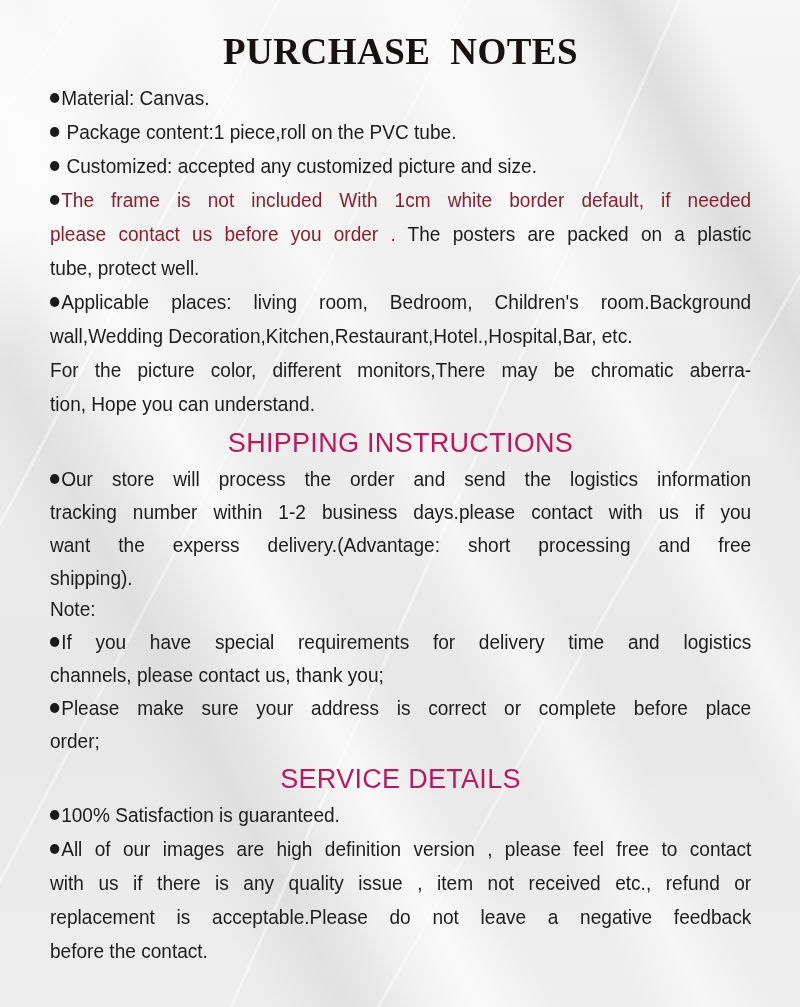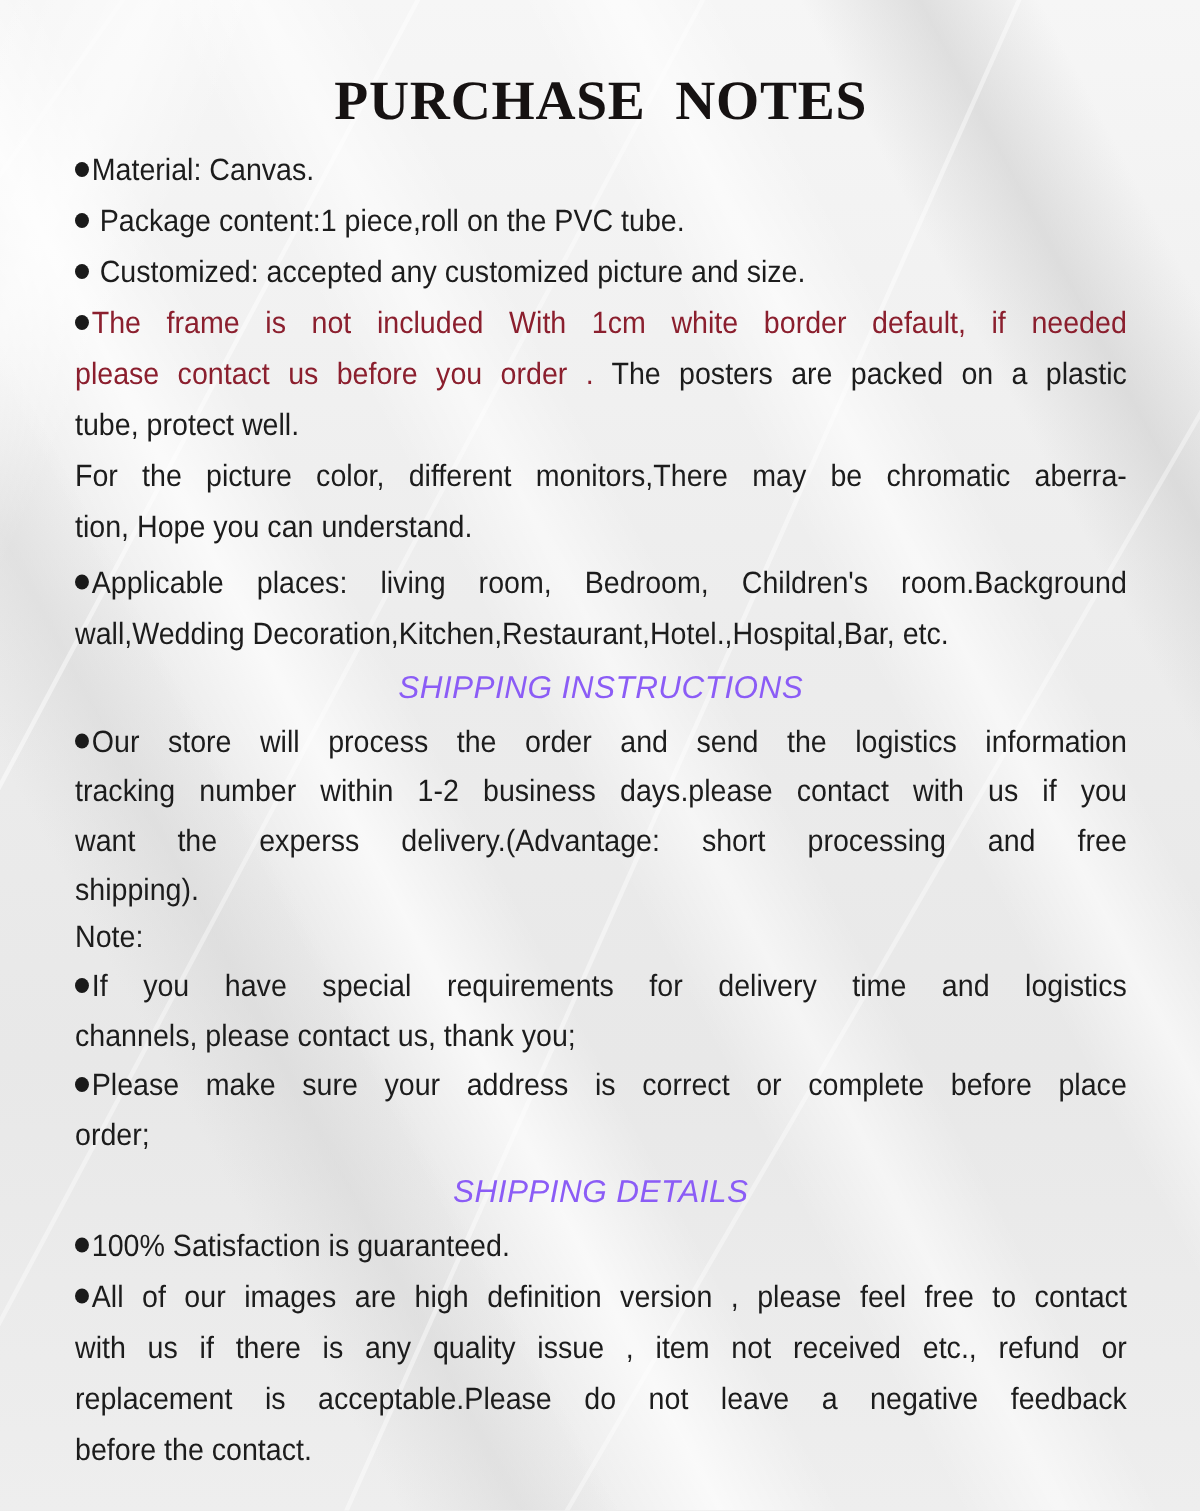--- a/index.html
+++ b/index.html
@@ -32,21 +32,21 @@
       position: absolute;
       width: 3px;
       height: 1400px;
       background: rgba(255,255,255,0.8);
       transform-origin: top left;
       z-index: 0;
     }
     .content {
       position: relative;
       z-index: 1;
-      padding: 16px 49px 0 50px;
+      padding: 0 49px 0 50px;
     }
     h1.title {
       font-family: "Liberation Serif", serif;
       font-weight: bold;
       font-size: 37px;
       letter-spacing: 0.5px;
       text-align: center;
       margin: 0;
       padding-top: 30px;
       height: 44px;
@@ -58,27 +58,26 @@
       font-size: 20.5px;
       line-height: 33.5px;
       text-align: justify;
       color: #1c1c1c;
       transform: scaleX(0.93);
       transform-origin: left top;
       width: 754px;
     }
     .red { color: #8b1f2e; }
     .section-heading {
-      font-size: 21px;
+      font-size: 27px;
       text-align: center;
       margin: 0;
-      color: #8b5cf6;
+      color: #be185d;
       font-weight: normal;
       letter-spacing: 0.3px;
-      font-style: italic;
     }
     .bullet {
       display: inline-block;
       width: 10px;
       height: 10px;
       border-radius: 50%;
       background: #1a1a1a;
       vertical-align: 2px;
       margin-right: 2px;
     }
@@ -116,35 +115,35 @@
       <div class="line justify-last" style="height:34px;">
         <span class="red">please contact us before you order .</span><span> The posters are packed on a plastic</span>
       </div>
       <div class="line" style="height:34px;">
         <span>tube, protect well.</span>
       </div>
     </div>
 
     <div>
       <div class="line justify-last" style="height:34px;">
+        <span class="bullet"></span><span>Applicable places: living room, Bedroom, Children's room.Background</span>
+      </div>
+      <div class="line" style="height:34px;">
+        <span>wall,Wedding Decoration,Kitchen,Restaurant,Hotel.,Hospital,Bar, etc.</span>
+      </div>
+    </div>
+
+    <div>
+      <div class="line justify-last" style="height:34px;">
         <span>For the picture color, different monitors,There may be chromatic aberra-</span>
       </div>
       <div class="line" style="height:37px;">
         <span>tion, Hope you can understand.</span>
       </div>
     </div>
-
-    <div>
-      <div class="line justify-last" style="height:34px;">
-        <span class="bullet"></span><span>Applicable places: living room, Bedroom, Children's room.Background</span>
-      </div>
-      <div class="line" style="height:34px;">
-        <span>wall,Wedding Decoration,Kitchen,Restaurant,Hotel.,Hospital,Bar, etc.</span>
-      </div>
-    </div>
   </div>
 
   <h2 class="section-heading" style="height:38px; line-height:38px;">SHIPPING INSTRUCTIONS</h2>
 
   <div>
     <div>
       <div class="line justify-last" style="height:33px;">
         <span class="bullet"></span><span>Our store will process the order and send the logistics information</span>
       </div>
       <div class="line justify-last" style="height:33px;">
@@ -171,21 +170,21 @@
     <div>
       <div class="line justify-last" style="height:33px;">
         <span class="bullet"></span><span>Please make sure your address is correct or complete before place</span>
       </div>
       <div class="line" style="height:32px;">
         <span>order;</span>
       </div>
     </div>
   </div>
 
-  <h2 class="section-heading" style="height:42px; line-height:46px;">SHIPPING DETAILS</h2>
+  <h2 class="section-heading" style="height:42px; line-height:46px;">SERVICE DETAILS</h2>
 
   <div>
     <div class="line" style="height:34px;">
       <span class="bullet"></span><span>100% Satisfaction is guaranteed.</span>
     </div>
     <div>
       <div class="line justify-last" style="height:34px;">
         <span class="bullet"></span><span>All of our images are high definition version , please feel free to contact</span>
       </div>
       <div class="line justify-last" style="height:34px;">

